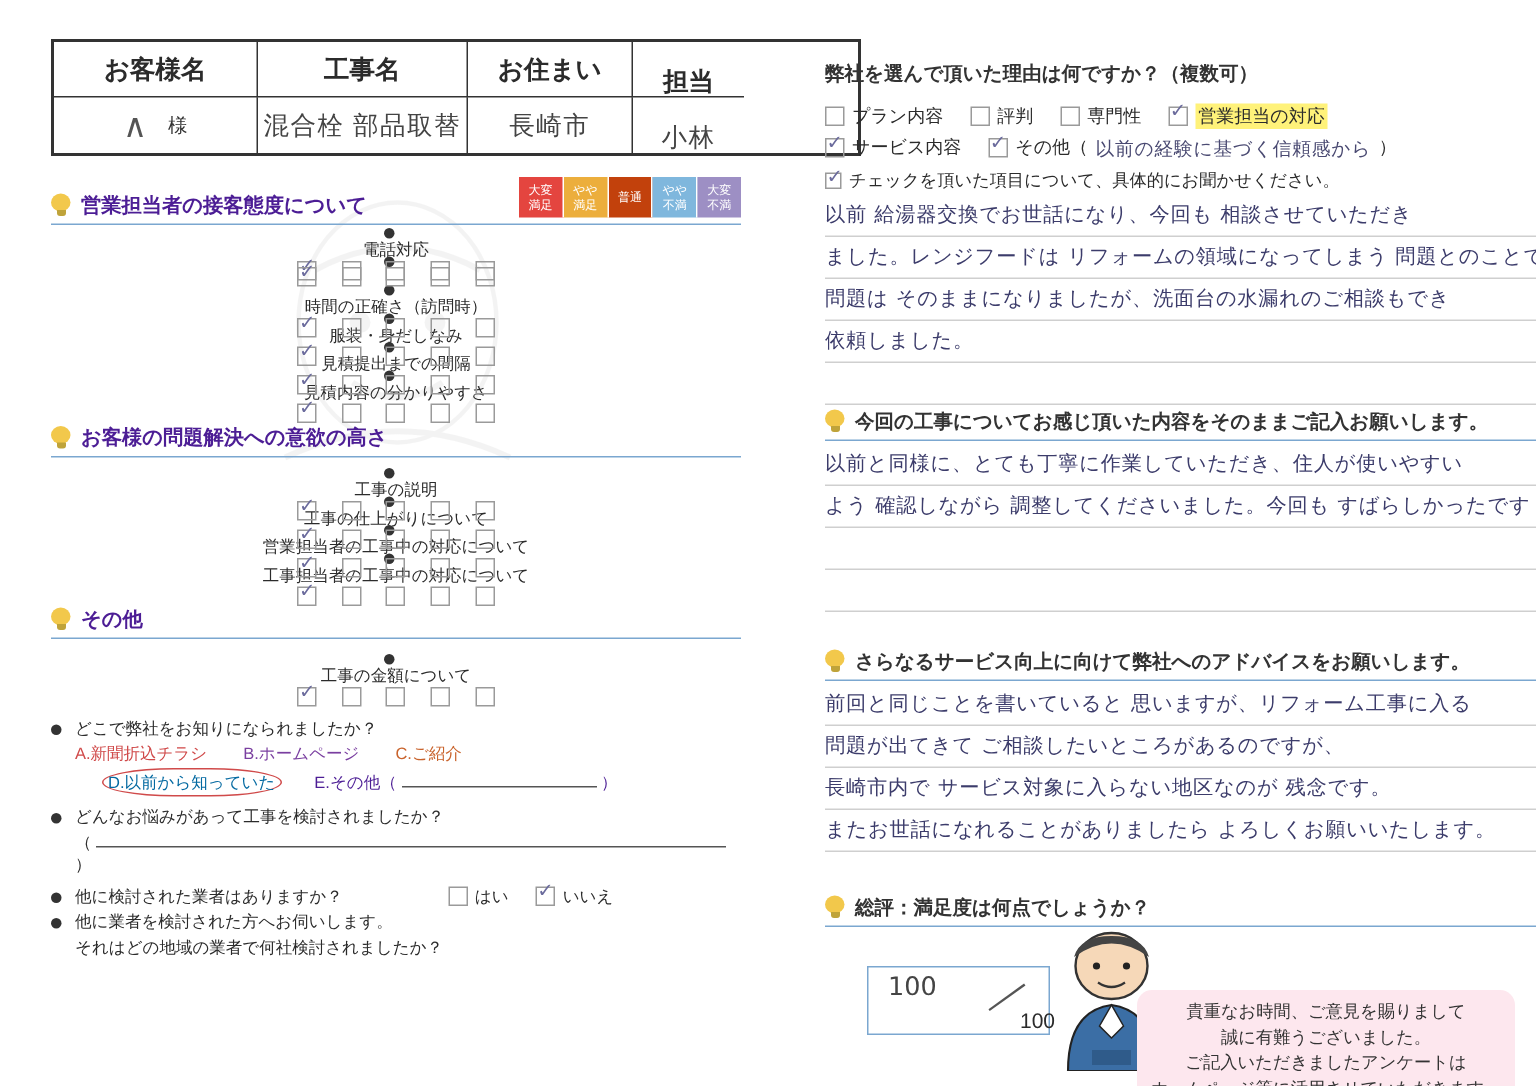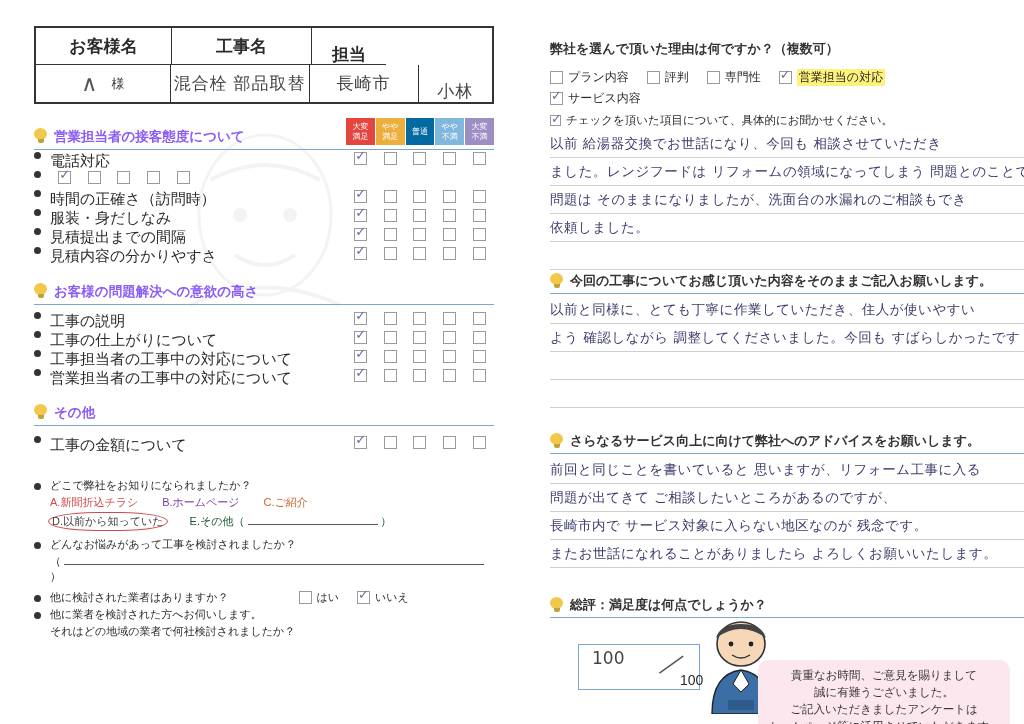--- a/index.html
+++ b/index.html
@@ -10,53 +10,53 @@
     color:#2b2b2b;
     overflow:hidden;
     position:relative;
   }
   .sheet{position:absolute;inset:0;}
   
   .left{position:absolute;left:0;top:0;width:520px;height:724px;}
   .right{position:absolute;left:530px;top:0;width:494px;height:724px;}
 
   
-  .toptable{position:absolute;left:34px;top:26px;width:460px;height:78px;border:2px solid #333;box-sizing:border-box;}
+  .toptable{position:absolute;left:34px;top:26px;width:540px;height:78px;border:2px solid #333;box-sizing:border-box;}
   .toptable .row{display:flex;height:50%;}
   .toptable .cell{border-right:1px solid #333;box-sizing:border-box;display:flex;align-items:center;justify-content:center;font-size:17px;}
   .toptable .row:first-child .cell{border-bottom:1px solid #333;font-weight:bold;}
   .toptable .cell:last-child{border-right:none;}
   .c1{width:136px;}
   .c2{width:140px;}
   .c3{width:110px;}
   .c4{width:74px;margin-top:16px;}
   .hw{color:#444;font-size:15px;letter-spacing:1px;}
   .name-cell{position:relative;}
   .name-cell .sig{font-size:22px;color:#555;margin-right:14px;}
   .name-cell .sama{font-size:13px;color:#333;}
 
   
   .sec{position:absolute;left:34px;width:460px;}
-  .sec-title{display:flex;align-items:flex-start;gap:7px;border-bottom:1.5px solid #7ba7d0;padding-bottom:3px;font-size:13.5px;font-weight:bold;color:#8b5cf6;}
+  .sec-title{display:flex;align-items:center;gap:7px;border-bottom:1.5px solid #7ba7d0;padding-bottom:3px;font-size:13.5px;font-weight:bold;color:#4c1d95;}
   .bulb{width:13px;height:16px;position:relative;flex:none;}
   .bulb:before{content:"";position:absolute;left:0;top:0;width:13px;height:12px;border-radius:50%;background:#f2c84b;}
   .bulb:after{content:"";position:absolute;left:3.5px;top:11px;width:6px;height:4px;background:#bfa33a;border-radius:0 0 2px 2px;}
 
   
   .legend{position:absolute;display:flex;width:148px;height:27px;top:118px;left:346px;font-size:8px;text-align:left;}
   .legend div{flex:1;color:#fff;display:flex;flex-direction:column;justify-content:center;align-items:center;line-height:1.15;border-right:1px solid #fff;}
   .lg1{background:#e4453f;}
   .lg2{background:#ecae3c;}
-  .lg3{background:#0369a1;}
+  .lg3{background:#c2410c;}
   .lg4{background:#7fb7dd;}
   .lg5{background:#9d8fc4;border-right:none !important;}
 
   
   .qlist{position:absolute;left:34px;width:460px;}
-  .qrow{display:flex;align-items:flex-start;height:17.5px;font-size:15px;}
+  .qrow{display:flex;align-items:center;height:17.5px;font-size:11px;flex-direction:column;}
   .qrow .dot{width:7px;height:7px;border-radius:50%;background:#333;margin-right:9px;flex:none;}
   .qrow .qlabel{flex:1;}
   .boxes{width:148px;display:flex;}
   .boxes span{flex:1;display:flex;justify-content:center;}
   .cb{width:11px;height:11px;border:1px solid #9a9a9a;display:inline-block;position:relative;}
   .cb.checked:after{content:"✓";position:absolute;left:0px;top:-5px;font-size:13px;color:#6a6a9c;font-family:"DejaVu Sans",sans-serif;}
 
   
   .qblock{position:absolute;left:34px;font-size:11px;}
   .qline{display:flex;align-items:flex-start;margin-bottom:2px;}
@@ -102,20 +102,21 @@
       <circle cx="90" cy="95" r="7" fill="#777"></circle>
       <circle cx="140" cy="95" r="7" fill="#777"></circle>
       <path d="M85 135 q30 20 60 0" fill="none" stroke="#777" stroke-width="4"></path>
       <path d="M40 185 q75 -35 150 0" fill="none" stroke="#777" stroke-width="4"></path>
     </svg>
 
     <div class="toptable">
       <div class="row">
         <div class="cell c1">お客様名</div>
         <div class="cell c2">工事名</div>
+        <div class="cell c3">お住まい</div>
         <div class="cell c4">担当</div>
       </div>
       <div class="row">
         <div class="cell c1 name-cell">
           <span class="sig">∧</span>
           <span class="sama">様</span>
         </div>
         <div class="cell c2 hw">混合栓 部品取替</div>
         <div class="cell c3 hw">長崎市</div>
         <div class="cell c4 hw">小林</div>
@@ -322,42 +323,42 @@
           <span>
               <i class="cb"></i>
             </span>
           <span>
               <i class="cb"></i>
             </span>
         </span>
       </div>
       <div class="qrow" style="height:19px;">
         <span class="dot"></span>
+        <span class="qlabel">営業担当者の工事中の対応について</span>
+        <span class="boxes">
+          <span>
+              <i class="cb checked"></i>
+            </span>
+          <span>
+              <i class="cb"></i>
+            </span>
+          <span>
+              <i class="cb"></i>
+            </span>
+          <span>
+              <i class="cb"></i>
+            </span>
+          <span>
+              <i class="cb"></i>
+            </span>
+        </span>
+      </div>
+      <div class="qrow" style="height:19px;">
+        <span class="dot"></span>
         <span class="qlabel">工事担当者の工事中の対応について</span>
-        <span class="boxes">
-          <span>
-              <i class="cb checked"></i>
-            </span>
-          <span>
-              <i class="cb"></i>
-            </span>
-          <span>
-              <i class="cb"></i>
-            </span>
-          <span>
-              <i class="cb"></i>
-            </span>
-          <span>
-              <i class="cb"></i>
-            </span>
-        </span>
-      </div>
-      <div class="qrow" style="height:19px;">
-        <span class="dot"></span>
-        <span class="qlabel">営業担当者の工事中の対応について</span>
         <span class="boxes">
           <span>
               <i class="cb checked"></i>
             </span>
           <span>
               <i class="cb"></i>
             </span>
           <span>
               <i class="cb"></i>
             </span>
@@ -405,22 +406,22 @@
       <div class="qline">
         <span class="dot"></span>
         <span>どこで弊社をお知りになられましたか？</span>
       </div>
       <div style="margin-left:16px;display:flex;gap:24px;margin-bottom:2px;">
         <span style="color:#d04a4a;">A.新聞折込チラシ</span>
         <span style="color:#7a3fa0;">B.ホームページ</span>
         <span style="color:#c9632c;">C.ご紹介</span>
       </div>
       <div style="margin-left:14px;display:flex;gap:22px;align-items:center;margin-bottom:6px;">
-        <span style="color:#404040;border:1.5px solid #d04a4a;border-radius:40%/50%;padding:1px 3px;">D.以前から知っていた</span>
-        <span style="color:#14532d;">
+        <span style="color:#0369a1;border:1.5px solid #d04a4a;border-radius:40%/50%;padding:1px 3px;margin-left:20px;">D.以前から知っていた</span>
+        <span style="color:#4c1d95;">
           <span>E.その他（</span>
           <span class="underline" style="width:130px;"></span>
           <span>）</span>
         </span>
       </div>
 
       <div class="qline">
         <span class="dot"></span>
         <span>どんなお悩みがあって工事を検討されましたか？</span>
       </div>
@@ -475,20 +476,26 @@
         </span>
         <span class="opt">
           <i class="cb checked"></i>
           <span class="hl">営業担当の対応</span>
         </span>
       </div>
       <div class="optrow" style="margin-top:4px;">
         <span class="opt">
           <i class="cb checked"></i>
           <span>サービス内容</span>
+        </span>
+        <span class="opt">
+          <i class="cb checked"></i>
+          <span>その他（</span>
+          <span class="hwtext" style="line-height:1.1;font-size:12.5px;">以前の経験に基づく信頼感から</span>
+          <span>）</span>
         </span>
       </div>
       <div class="note">
         <i class="cb checked" style="width:9px;height:9px;"></i>
         <span>チェックを頂いた項目について、具体的にお聞かせください。</span>
       </div>
       <div style="margin-top:2px;">
         <div class="wline"><span class="hwtext ink">以前 給湯器交換でお世話になり、今回も 相談させていただき</span></div>
         <div class="wline"><span class="hwtext ink">ました。レンジフードは リフォームの領域になってしまう 問題とのことで</span></div>
         <div class="wline"><span class="hwtext ink">問題は そのままになりましたが、洗面台の水漏れのご相談もでき</span></div>

